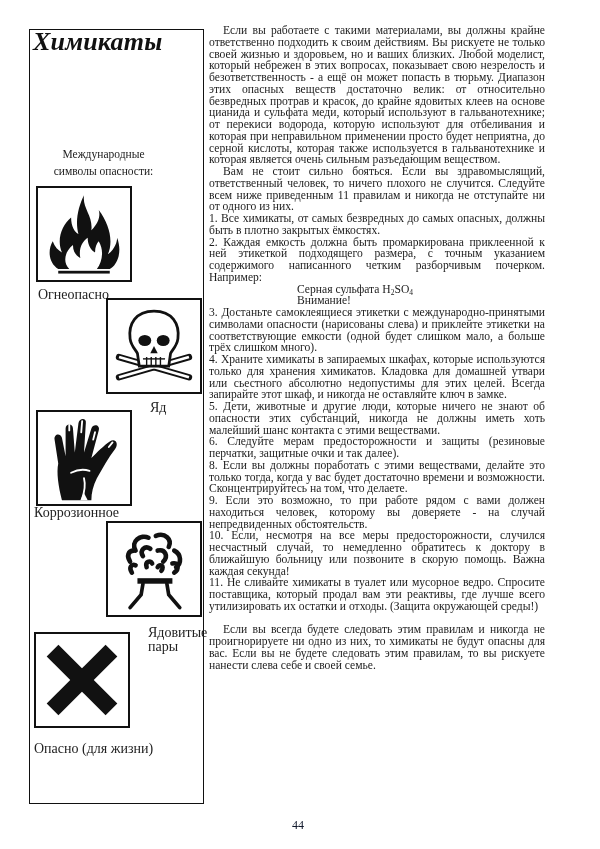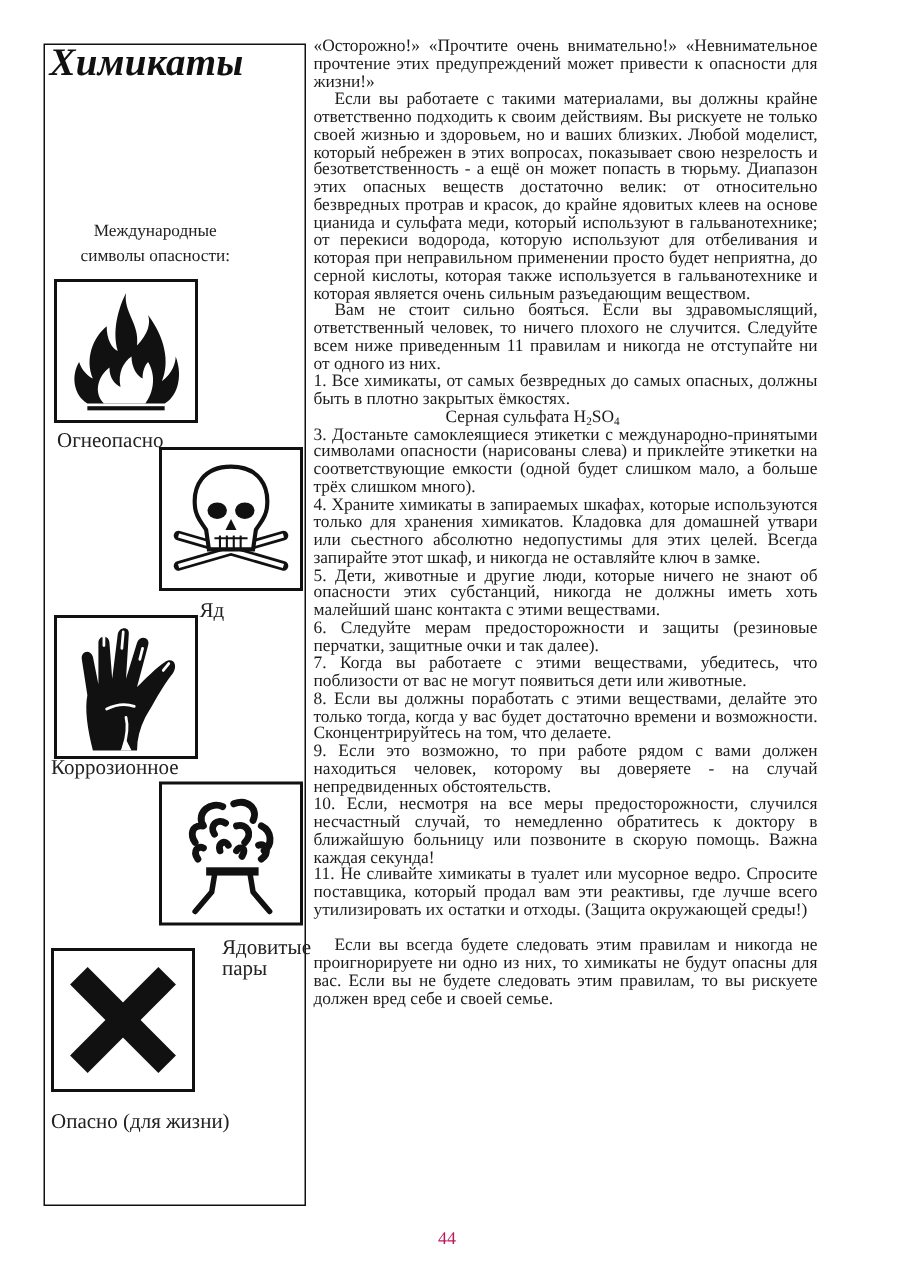--- a/index.html
+++ b/index.html
@@ -13,21 +13,21 @@
   .intl-caption { left:29px; width:149px; top:146px; text-align:center; font-size:11.5px; line-height:17px; }
   .symbol { position:absolute; border:2px solid #111; box-sizing:border-box; background:#fff; }
   .symbol svg { width:100%; height:100%; display:block; }
   .text-col { position:absolute; left:209px; top:25px; width:336px;
               font-size:11.6px; line-height:11.75px; text-align:justify; color:#1c1c1c; }
   .text-col p { margin:0; }
   .indent { text-indent:14px; }
   .label-line { text-align:left; padding-left:88px; text-indent:0; }
   .spacer { height:11.75px; }
   sub { font-size:7.5px; line-height:0; vertical-align:-2px; }
-  .page-number { position:absolute; left:292px; top:818px; font-size:12px; color:#be185d; }
+  .page-number { position:absolute; left:292px; top:818px; font-size:12px; color:#0f172a; }
 </style>
 </head>
 <body>
 
 <div class="sidebar-frame"></div>
 <div class="title">Химикаты</div>
 
 <div class="caption intl-caption">
   <div>Международные</div>
   <div>символы опасности:</div>
@@ -58,21 +58,21 @@
     <path d="M50 50 L46 58 L54 58 Z" fill="#111"></path>
     <g stroke="#111" stroke-width="1.5">
       <line x1="38" y1="64" x2="62" y2="64"></line>
       <line x1="42" y1="62" x2="42" y2="72"></line>
       <line x1="47" y1="62" x2="47" y2="72"></line>
       <line x1="52" y1="62" x2="52" y2="72"></line>
       <line x1="57" y1="62" x2="57" y2="72"></line>
     </g>
   </svg>
 </div>
-<div class="caption" style="left:133px; top:401px;text-align:center;">Яд</div>
+<div class="caption" style="left:150px; top:401px;text-align:center;">Яд</div>
 
 <div class="symbol" style="left:36px; top:410px; width:96px; height:96px;">
   <svg viewBox="0 0 100 100">
     <path d="M26 96 C22 80 20 66 22 56 L18 30 C17 24 24 22 26 28 L30 48 L30 18 C30 12 38 12 38 18 L40 44 L44 12 C45 6 53 6 52 12 L50 44 L58 18 C60 12 68 14 66 20 L58 50 C64 44 72 36 78 32 C84 28 88 34 84 40 C76 50 70 62 64 72 C60 80 58 88 58 96 Z" fill="#111"></path>
     <g stroke="#fff" stroke-width="2" stroke-linecap="round">
       <line x1="34" y1="14" x2="34" y2="20"></line>
       <line x1="48" y1="10" x2="47" y2="22"></line>
       <line x1="62" y1="22" x2="60" y2="30"></line>
       <line x1="81" y1="33" x2="77" y2="38"></line>
       <path d="M36 66 C44 62 50 62 56 64" fill="none"></path>
@@ -113,31 +113,31 @@
   <svg viewBox="0 0 100 100">
     <g stroke="#111" stroke-width="18" stroke-linecap="butt">
       <line x1="18" y1="18" x2="82" y2="82"></line>
       <line x1="82" y1="18" x2="18" y2="82"></line>
     </g>
   </svg>
 </div>
 <div class="caption" style="left:34px; top:742px;">Опасно (для жизни)</div>
 
 <div class="text-col">
-  <p>«Осторожно!» «Прочтите очень внимательно!» «Невнимательное прочтение этих предупреждений может привести к опасности для жизни!»</p>
   <p class="indent">Если вы работаете с такими материалами, вы должны крайне ответственно подходить к своим действиям. Вы рискуете не только своей жизнью и здоровьем, но и ваших близких. Любой моделист, который небрежен в этих вопросах, показывает свою незрелость и безответственность - а ещё он может попасть в тюрьму. Диапазон этих опасных веществ достаточно велик: от относительно безвредных протрав и красок, до крайне ядовитых клеев на основе цианида и сульфата меди, который используют в гальванотехнике; от перекиси водорода, которую используют для отбеливания и которая при неправильном применении просто будет неприятна, до серной кислоты, которая также используется в гальванотехнике и которая является очень сильным разъедающим веществом.</p>
   <p class="indent">Вам не стоит сильно бояться. Если вы здравомыслящий, ответственный человек, то ничего плохого не случится. Следуйте всем ниже приведенным 11 правилам и никогда не отступайте ни от одного из них.</p>
   <p>1. Все химикаты, от самых безвредных до самых опасных, должны быть в плотно закрытых ёмкостях.</p>
+  <p>2. Каждая емкость должна быть промаркирована приклеенной к ней этикеткой подходящего размера, с точным указанием содержимого написанного четким разборчивым почерком. Например:</p>
   <p class="label-line"><span>Серная сульфата H</span><sub>2</sub><span>SO</span><sub>4</sub></p>
+  <p class="label-line">Внимание!</p>
   <p>3. Достаньте самоклеящиеся этикетки с международно-принятыми символами опасности (нарисованы слева) и приклейте этикетки на соответствующие емкости (одной будет слишком мало, а больше трёх слишком много).</p>
   <p>4. Храните химикаты в запираемых шкафах, которые используются только для хранения химикатов. Кладовка для домашней утвари или сьестного абсолютно недопустимы для этих целей. Всегда запирайте этот шкаф, и никогда не оставляйте ключ в замке.</p>
   <p>5. Дети, животные и другие люди, которые ничего не знают об опасности этих субстанций, никогда не должны иметь хоть малейший шанс контакта с этими веществами.</p>
   <p>6. Следуйте мерам предосторожности и защиты (резиновые перчатки, защитные очки и так далее).</p>
-  <p>7. Когда вы работаете с этими веществами, убедитесь, что поблизости от вас не могут появиться дети или животные.</p>
   <p>8. Если вы должны поработать с этими веществами, делайте это только тогда, когда у вас будет достаточно времени и возможности. Сконцентрируйтесь на том, что делаете.</p>
   <p>9. Если это возможно, то при работе рядом с вами должен находиться человек, которому вы доверяете - на случай непредвиденных обстоятельств.</p>
   <p>10. Если, несмотря на все меры предосторожности, случился несчастный случай, то немедленно обратитесь к доктору в ближайшую больницу или позвоните в скорую помощь. Важна каждая секунда!</p>
   <p>11. Не сливайте химикаты в туалет или мусорное ведро. Спросите поставщика, который продал вам эти реактивы, где лучше всего утилизировать их остатки и отходы. (Защита окружающей среды!)</p>
   <div class="spacer"></div>
-  <p class="indent">Если вы всегда будете следовать этим правилам и никогда не проигнорируете ни одно из них, то химикаты не будут опасны для вас. Если вы не будете следовать этим правилам, то вы рискуете должен вред себе и своей семье.</p>
+  <p class="indent">Если вы всегда будете следовать этим правилам и никогда не проигнорируете ни одно из них, то химикаты не будут опасны для вас. Если вы не будете следовать этим правилам, то вы рискуете нанести слева себе и своей семье.</p>
 </div>
 
 <div class="page-number">44</div>
 
 </body></html>

